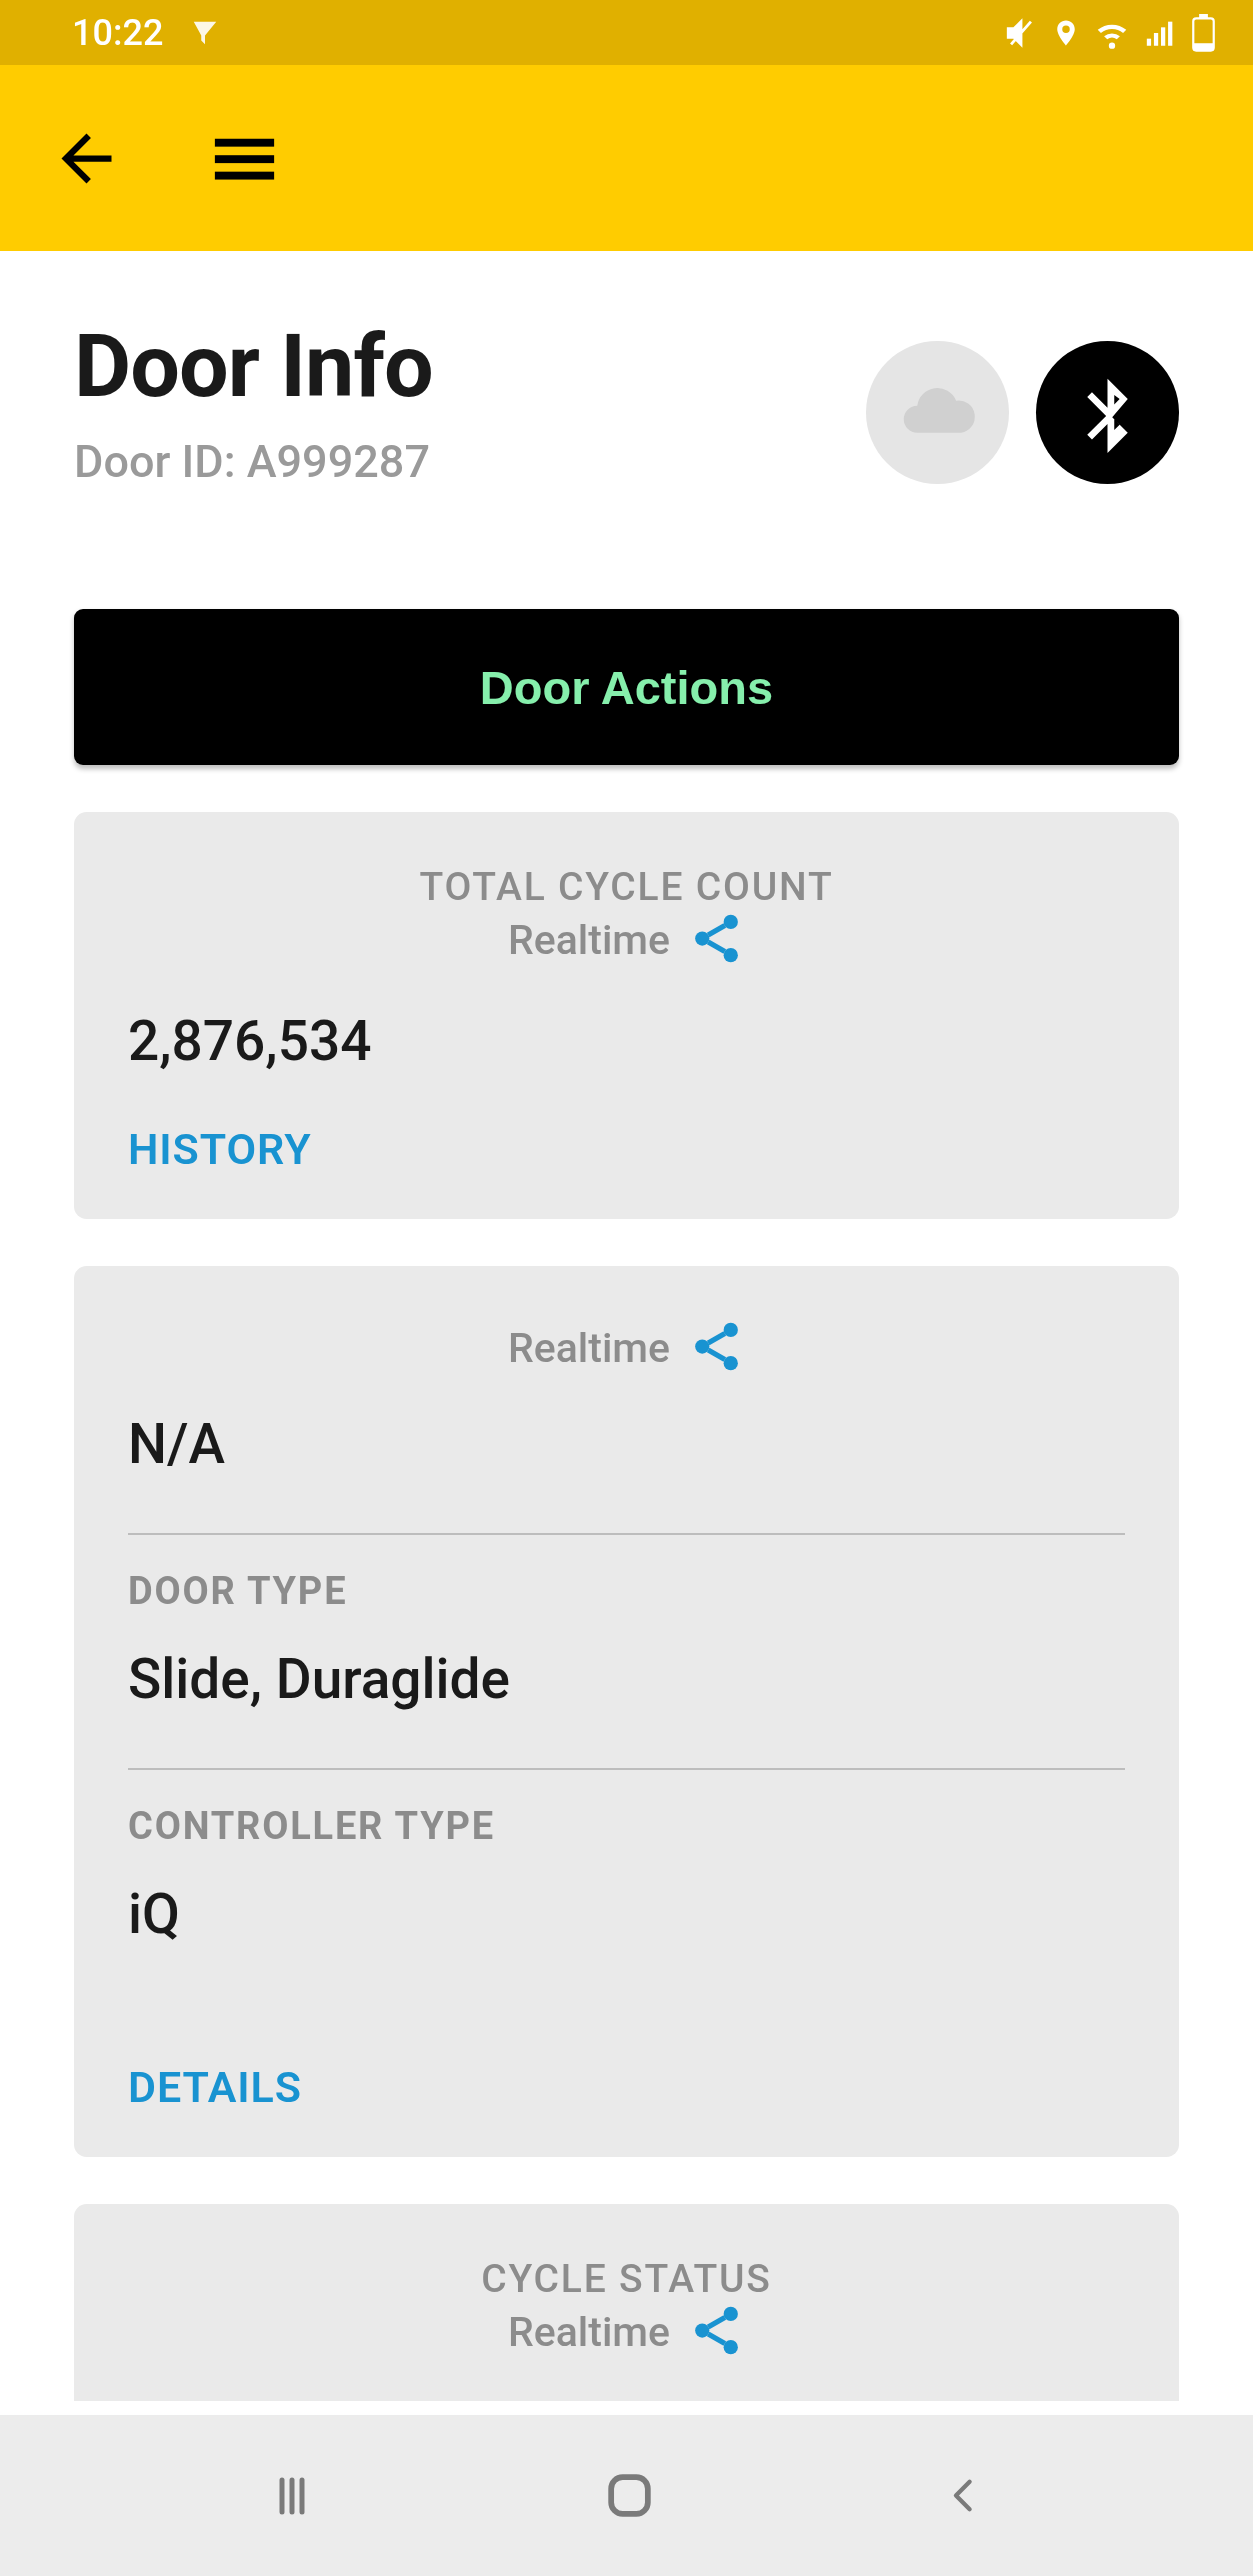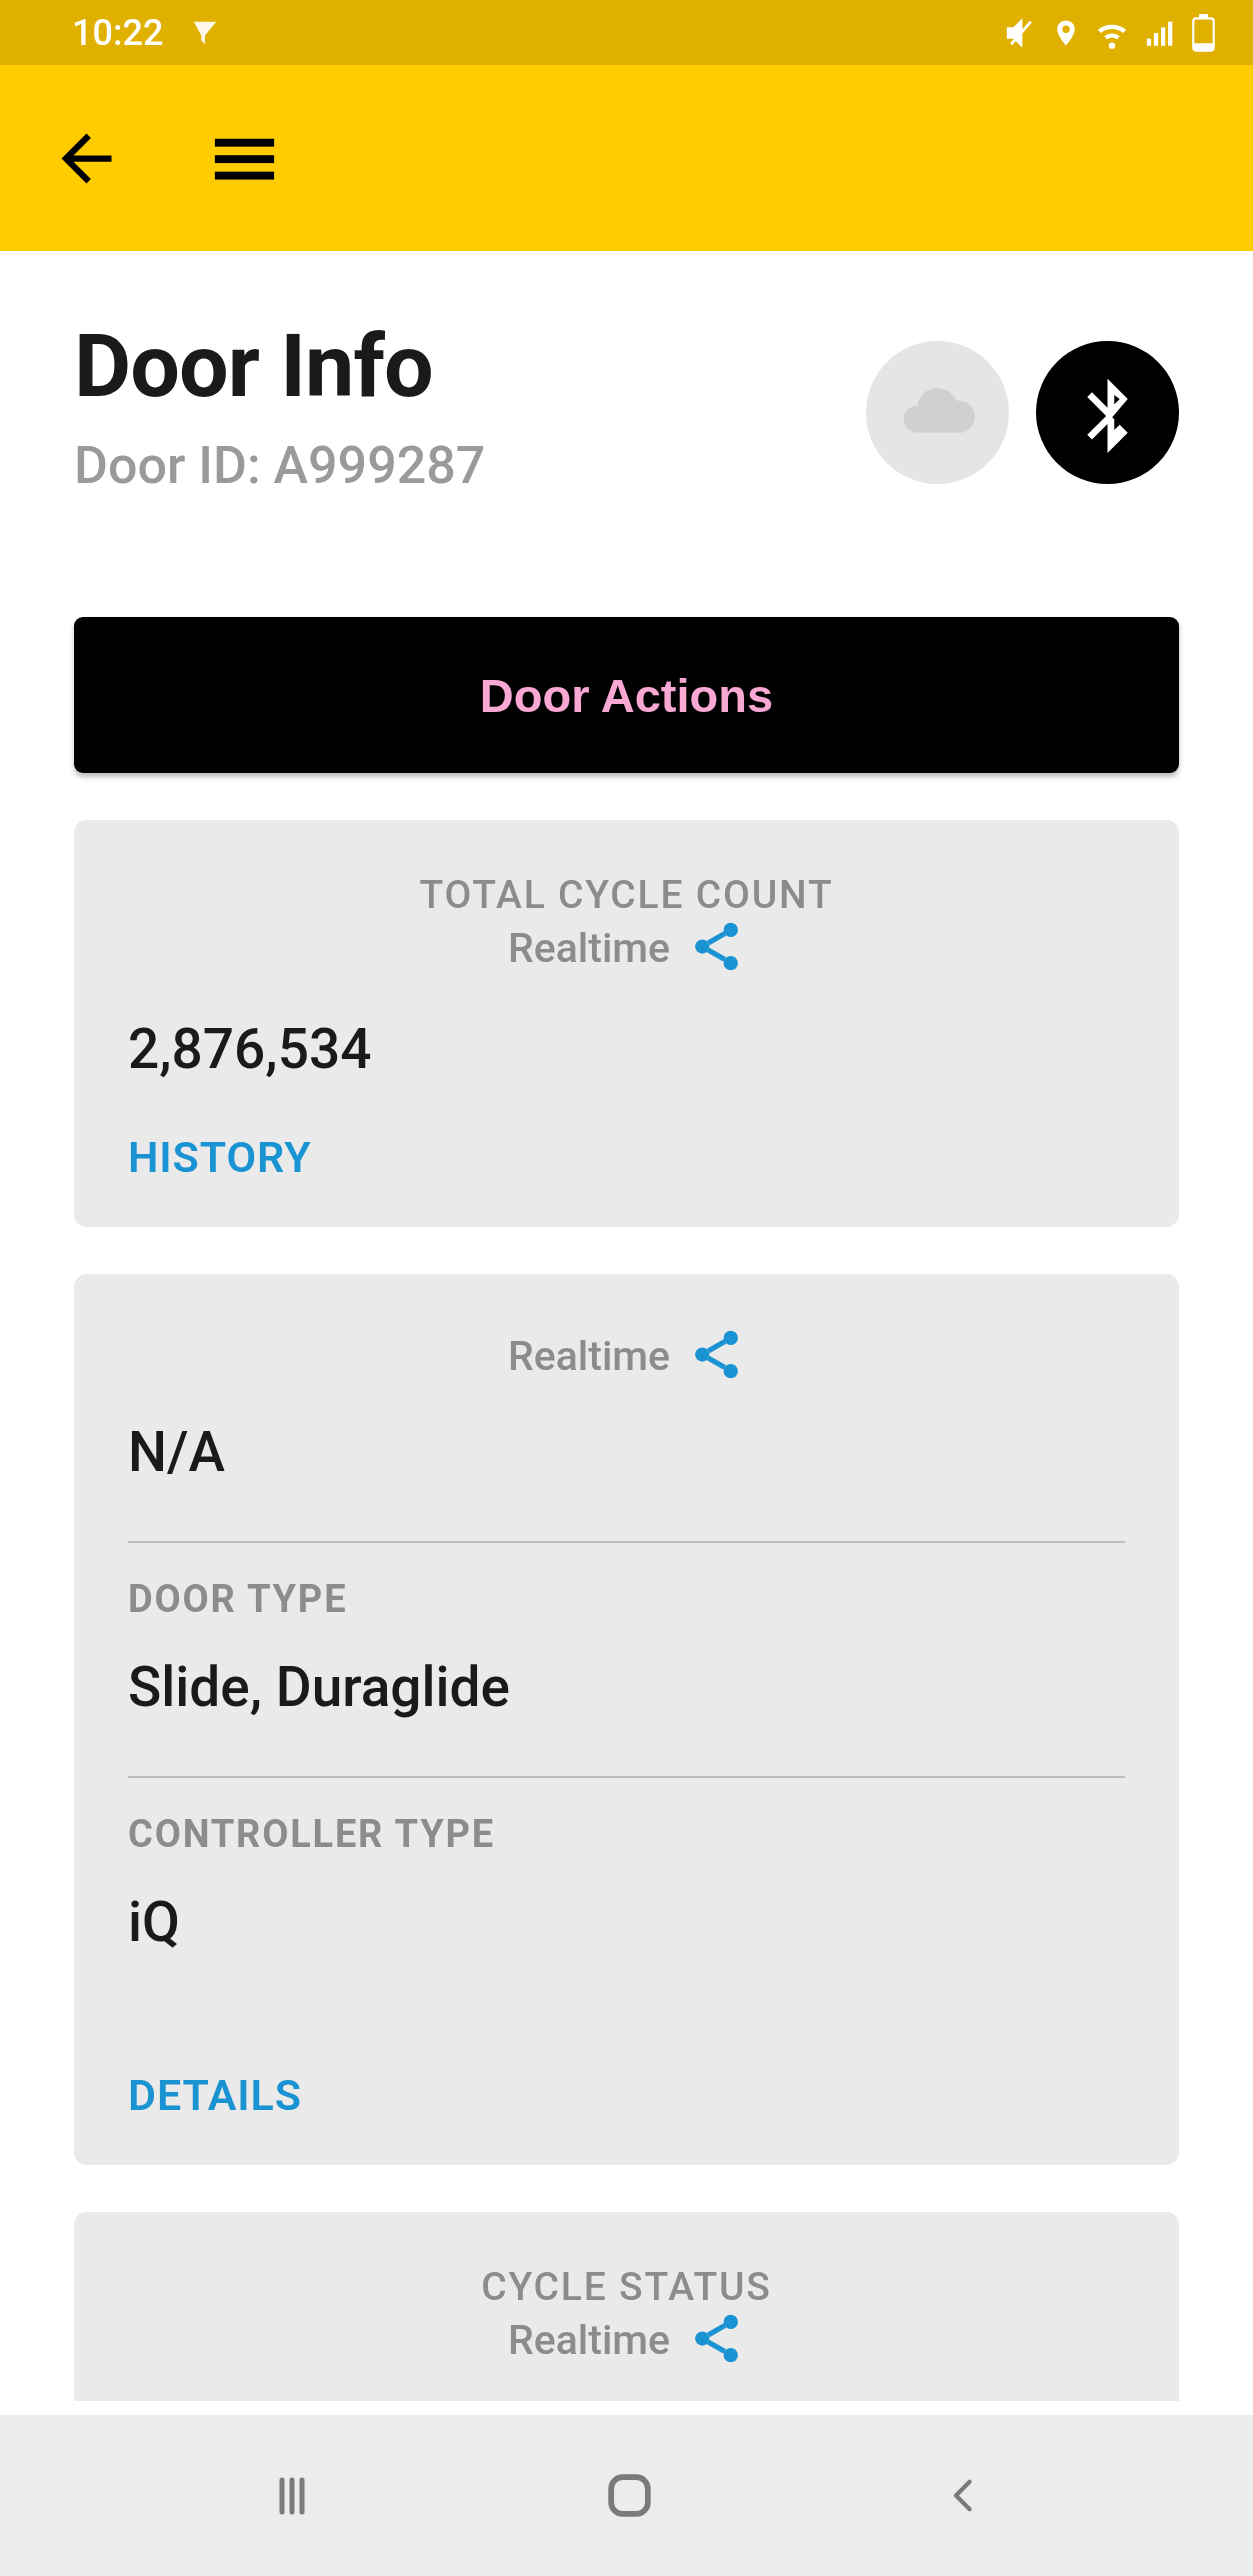--- a/index.html
+++ b/index.html
@@ -52,21 +52,21 @@
     justify-content: space-between;
     padding-top: 63px;
   }
   .page-title {
     font-size: 88px;
     font-weight: 700;
     color: #1a1a1a;
     letter-spacing: -0.9px;
   }
   .door-id {
-    font-size: 52px;
+    font-size: 45px;
     font-weight: 500;
     color: #9a9a9a;
     margin-top: 18px;
   }
   .icon-buttons {
     display: flex;
     gap: 27px;
     padding-top: 27px;
   }
   .circle-btn {
@@ -78,21 +78,21 @@
     justify-content: center;
   }
   .circle-btn.cloud { background: #e5e5e5; }
   .circle-btn.bt { background: #000000; }
 
   .actions-btn {
     margin-top: 121px;
     width: 100%;
     height: 156px;
     background: #000000;
-    color: #f9a8d4;
+    color: #86efac;
     font-size: 47px;
     font-weight: 700;
     border: none;
     border-radius: 9px;
     display: flex;
     align-items: center;
     justify-content: center;
     box-shadow: 0 3.6px 5.4px rgba(0,0,0,0.25);
   }
 

